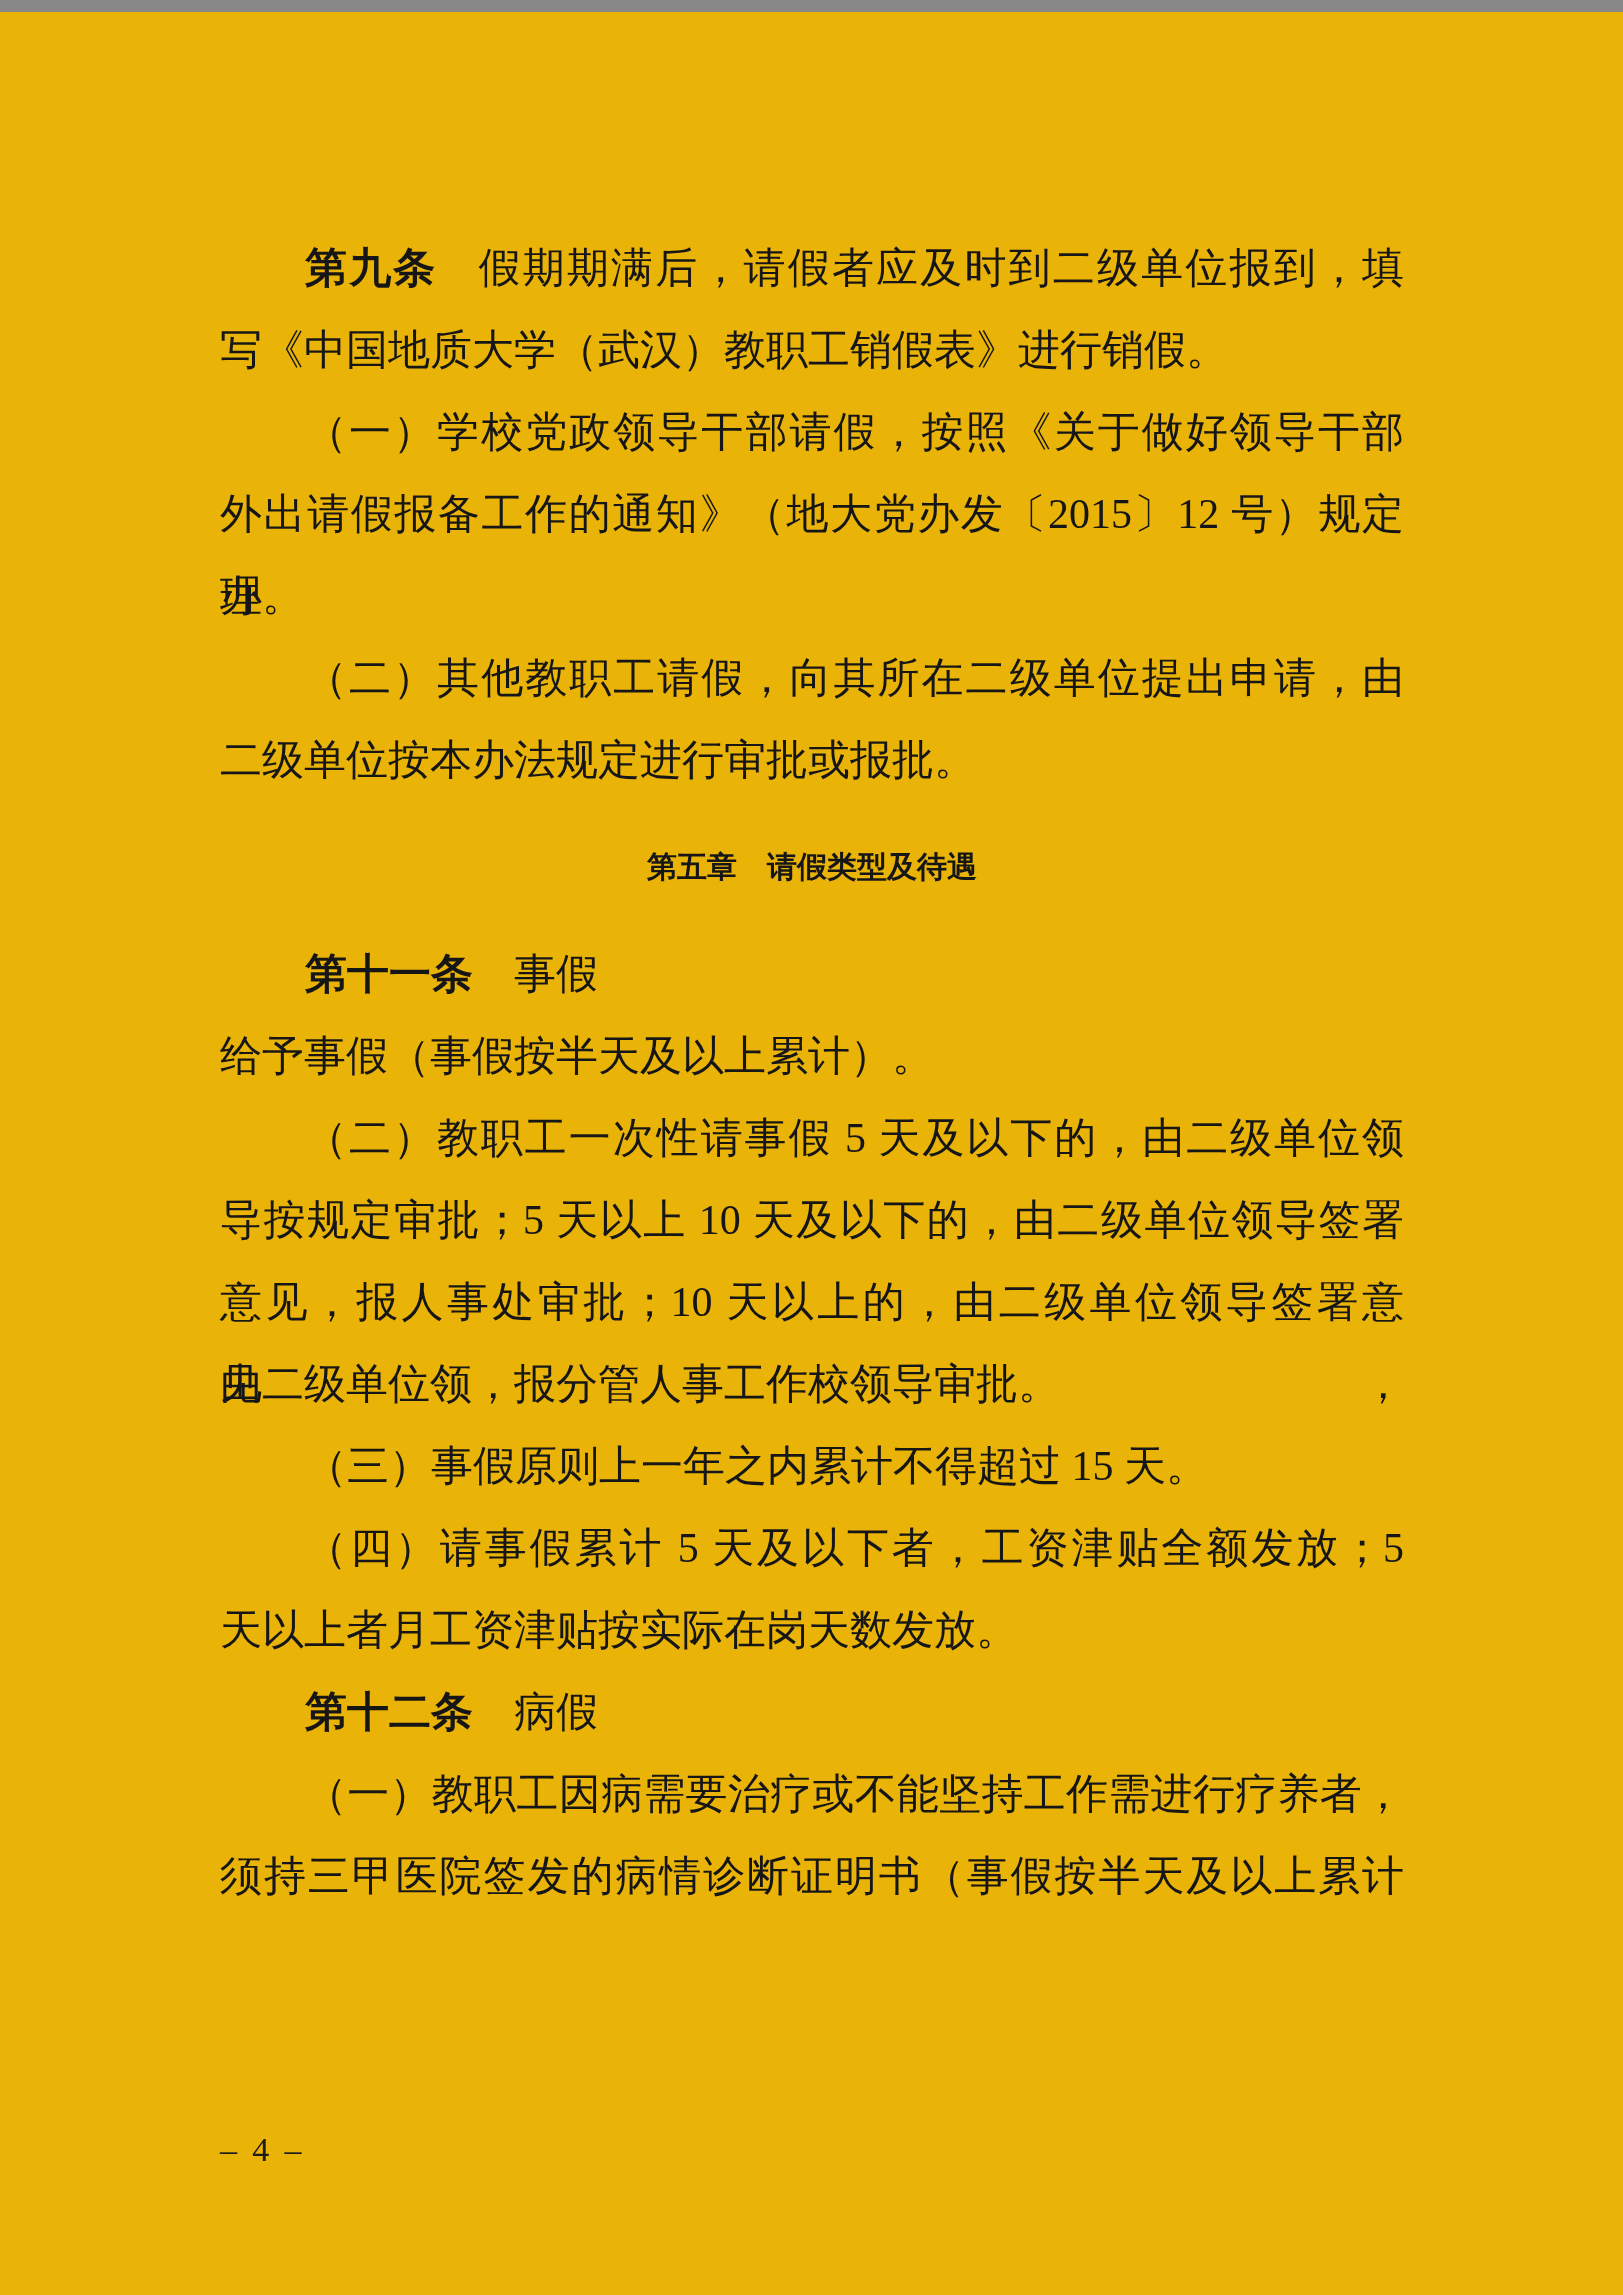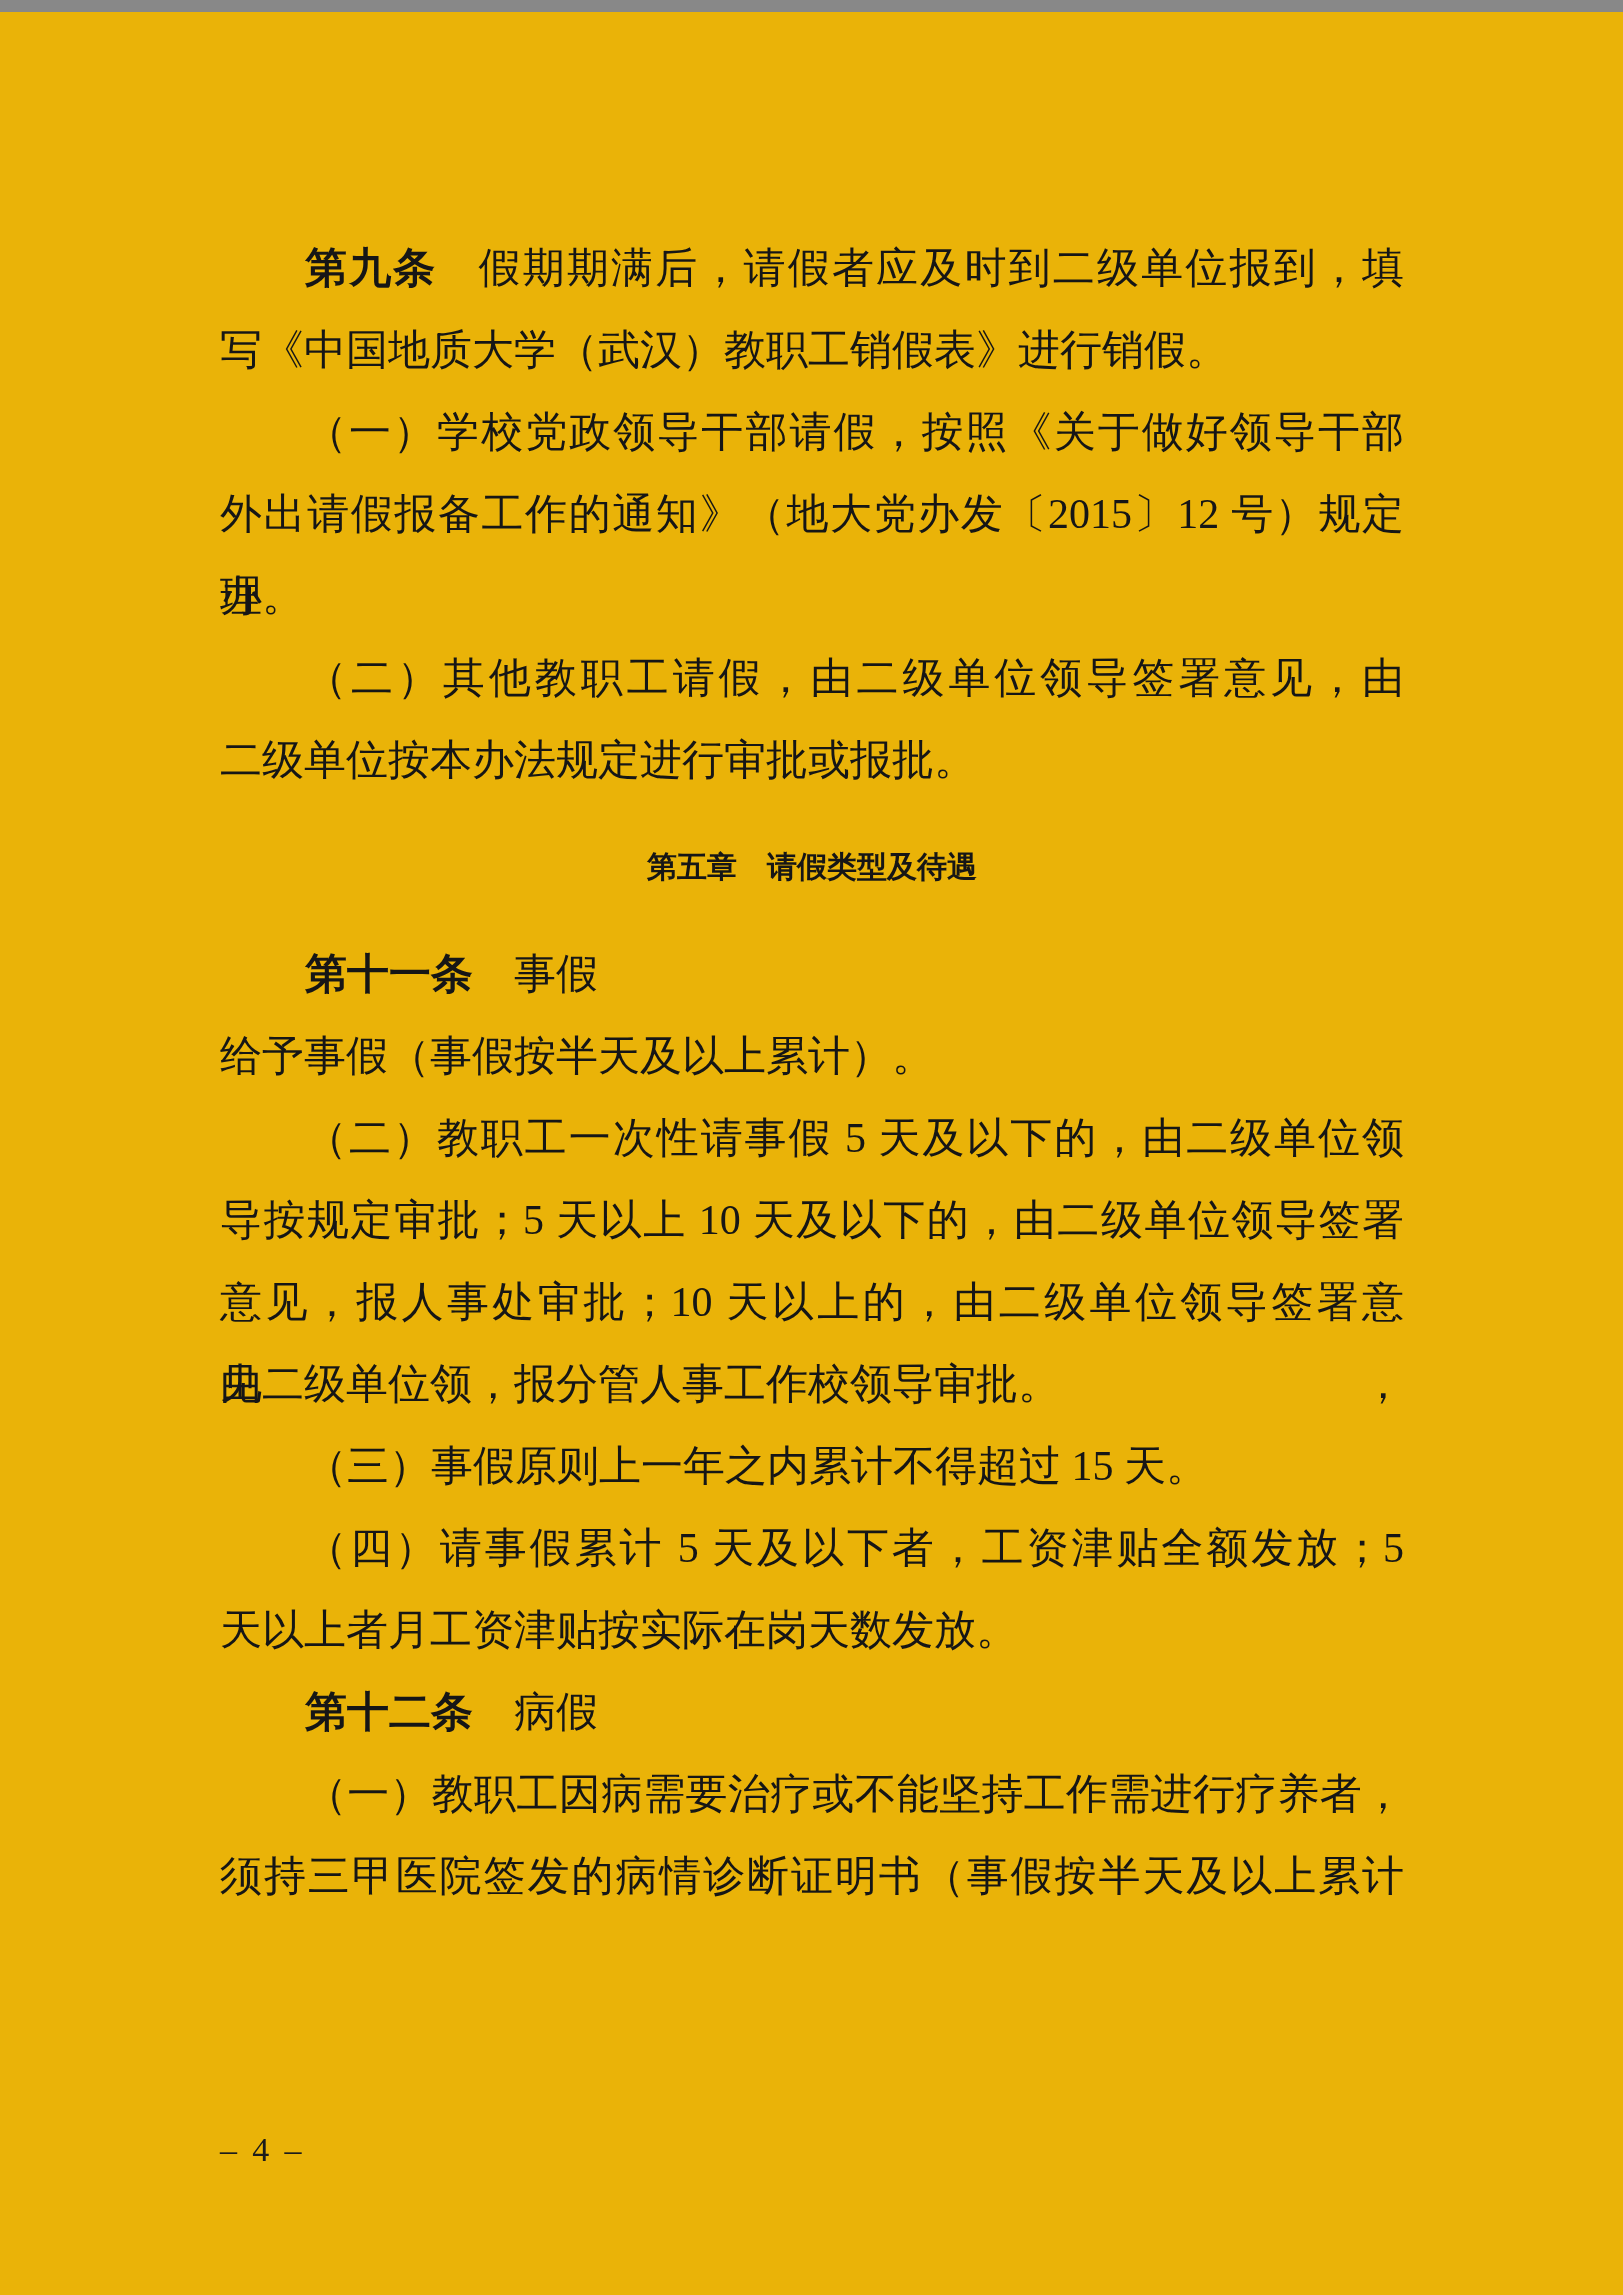--- a/index.html
+++ b/index.html
@@ -71,21 +71,21 @@
 
     <div class="line l"><span>写《中国地质大学（武汉）教职工销假表》进行销假。</span></div>
 
 
     <div class="line j indent"><span>（一）学校党政领导干部请假，按照《关于做好领导干部</span></div>
 
     <div class="line j"><span>外出请假报备工作的通知》（地大党办发〔2015〕12 号）规定办</span></div>
 
     <div class="line l"><span>理。</span></div>
 
-    <div class="line j indent"><span>（二）其他教职工请假，由二级单位领导签署意见，由</span></div>
+    <div class="line j indent"><span>（二）其他教职工请假，向其所在二级单位提出申请，由</span></div>
 
     <div class="line l"><span>二级单位按本办法规定进行审批或报批。</span></div>
 
     <div class="line heading">第五章　请假类型及待遇</div>
 
     <div class="line l indent"><span class="lead">第十一条</span><span>事假</span></div>
 
 
     <div class="line l"><span>给予事假（事假按半天及以上累计）。</span></div>
 

